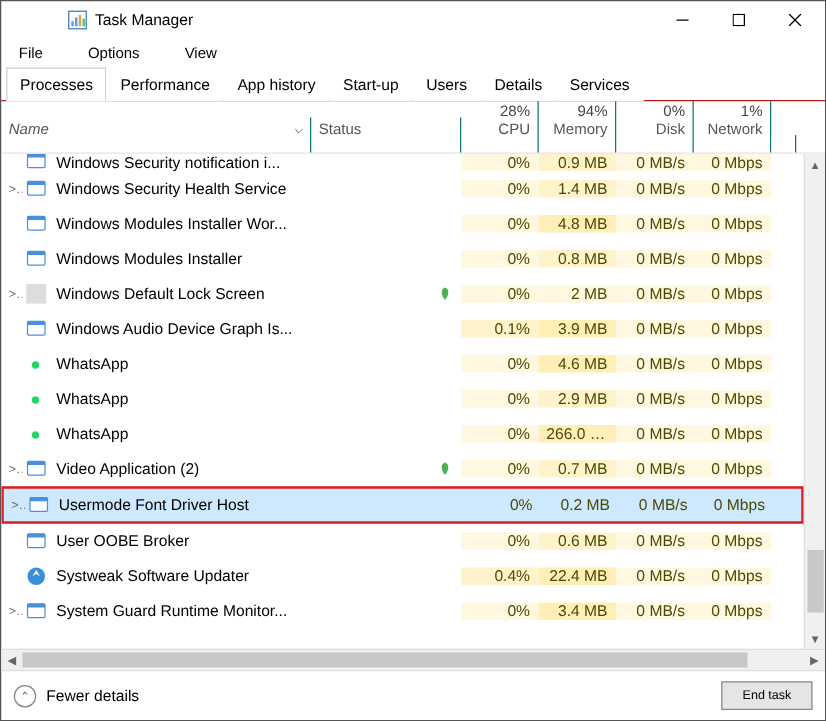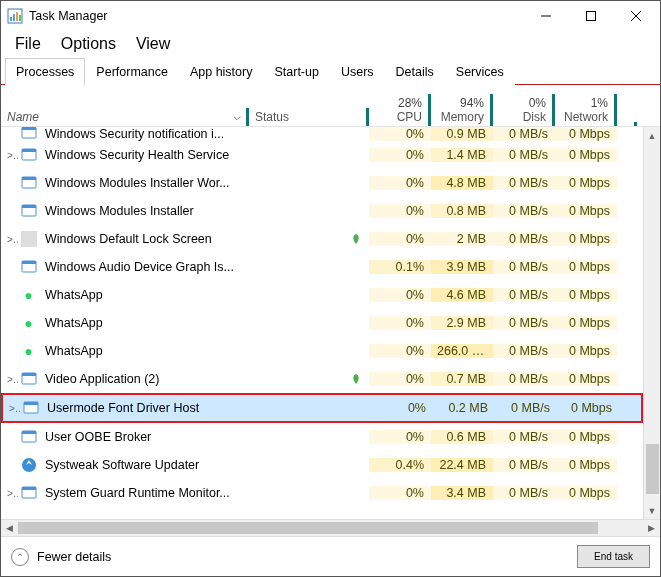--- a/index.html
+++ b/index.html
@@ -1,30 +1,30 @@
 <!DOCTYPE html>
 <html><head>
 <meta charset="utf-8">
 <style>
   * { box-sizing: border-box; font-family: "Segoe UI", Tahoma, sans-serif; }
   body { margin: 0; background: #fff; width: 661px; height: 577px; overflow: hidden; font-size: 12px; color: #000; }
   .window { width: 661px; height: 577px; border: 1px solid #555; display: flex; flex-direction: column; background: #fff; }
-  .titlebar { display: flex; align-items: center; height: 30px; padding: 0 2px 0 6px; }
+  .titlebar { display: flex; align-items: center; height: 30px; padding: 0 2px 0 6px; margin-left: 47px; }
   .title-icon { width: 16px; height: 16px; margin-right: 6px; }
   .title-text { font-size: 12.5px; flex: 1; }
   .win-controls { display: flex; }
   .win-btn { width: 45px; height: 28px; display: flex; align-items: center; justify-content: center; }
-  .menubar { display: flex; gap: 4px; padding: 2px 6px; font-size: 16px; }
+  .menubar { display: flex; gap: 20px; padding: 2px 6px; font-size: 12px; }
   .menu-item { padding: 2px 8px; }
   .tabs { display: flex; border-bottom: 1px solid #b91c1c; padding: 0 4px; font-size: 12.5px; }
   .tab { padding: 6px 10px 5px 10px; border: 1px solid transparent; border-bottom: none; position: relative; top: 1px; background:#fff; }
   .tab.active { border-color: #d0d0d0; border-bottom: 1px solid #fff; }
   .grid-wrap { flex: 1; overflow: hidden; position: relative; display:flex; flex-direction:column; }
   .header-row { display: flex; border-bottom: 1px solid #e4e4e4; height: 42px; align-items: flex-end; font-size: 12px; color: #555; }
-  .header-row .colh { padding: 2px 6px 2px 6px; border-right: 3px solid #0f766e; margin-top: 40px; }
+  .header-row .colh { padding: 2px 6px 12px 6px; border-right: 1px solid #0f766e; margin-top: 40px; }
   .colh.name { width: 248px; display:flex; align-items:center;font-style:italic; }
   .colh.status { width: 120px; }
   .colh.num { width: 62px; text-align: right; display:flex; flex-direction:column; align-items:flex-end; justify-content:flex-end; }
   .colh.num .pct { color:#444;}
   .colh.name .label { flex:1; }
   .sort-caret { font-size: 9px; margin-left:30px; color:#333; }
   .body { flex:1; overflow:hidden; position:relative; }
   .row { display: flex; height: 28px; align-items: center; font-size: 12.5px; }
   .row.sel { background: #cde8ff; border: 2.5px solid #e01b1b; box-sizing: border-box; height:30px;}
   .cell { padding: 0 6px; overflow:hidden; white-space:nowrap; text-overflow:ellipsis; border-right:1px solid transparent; }

